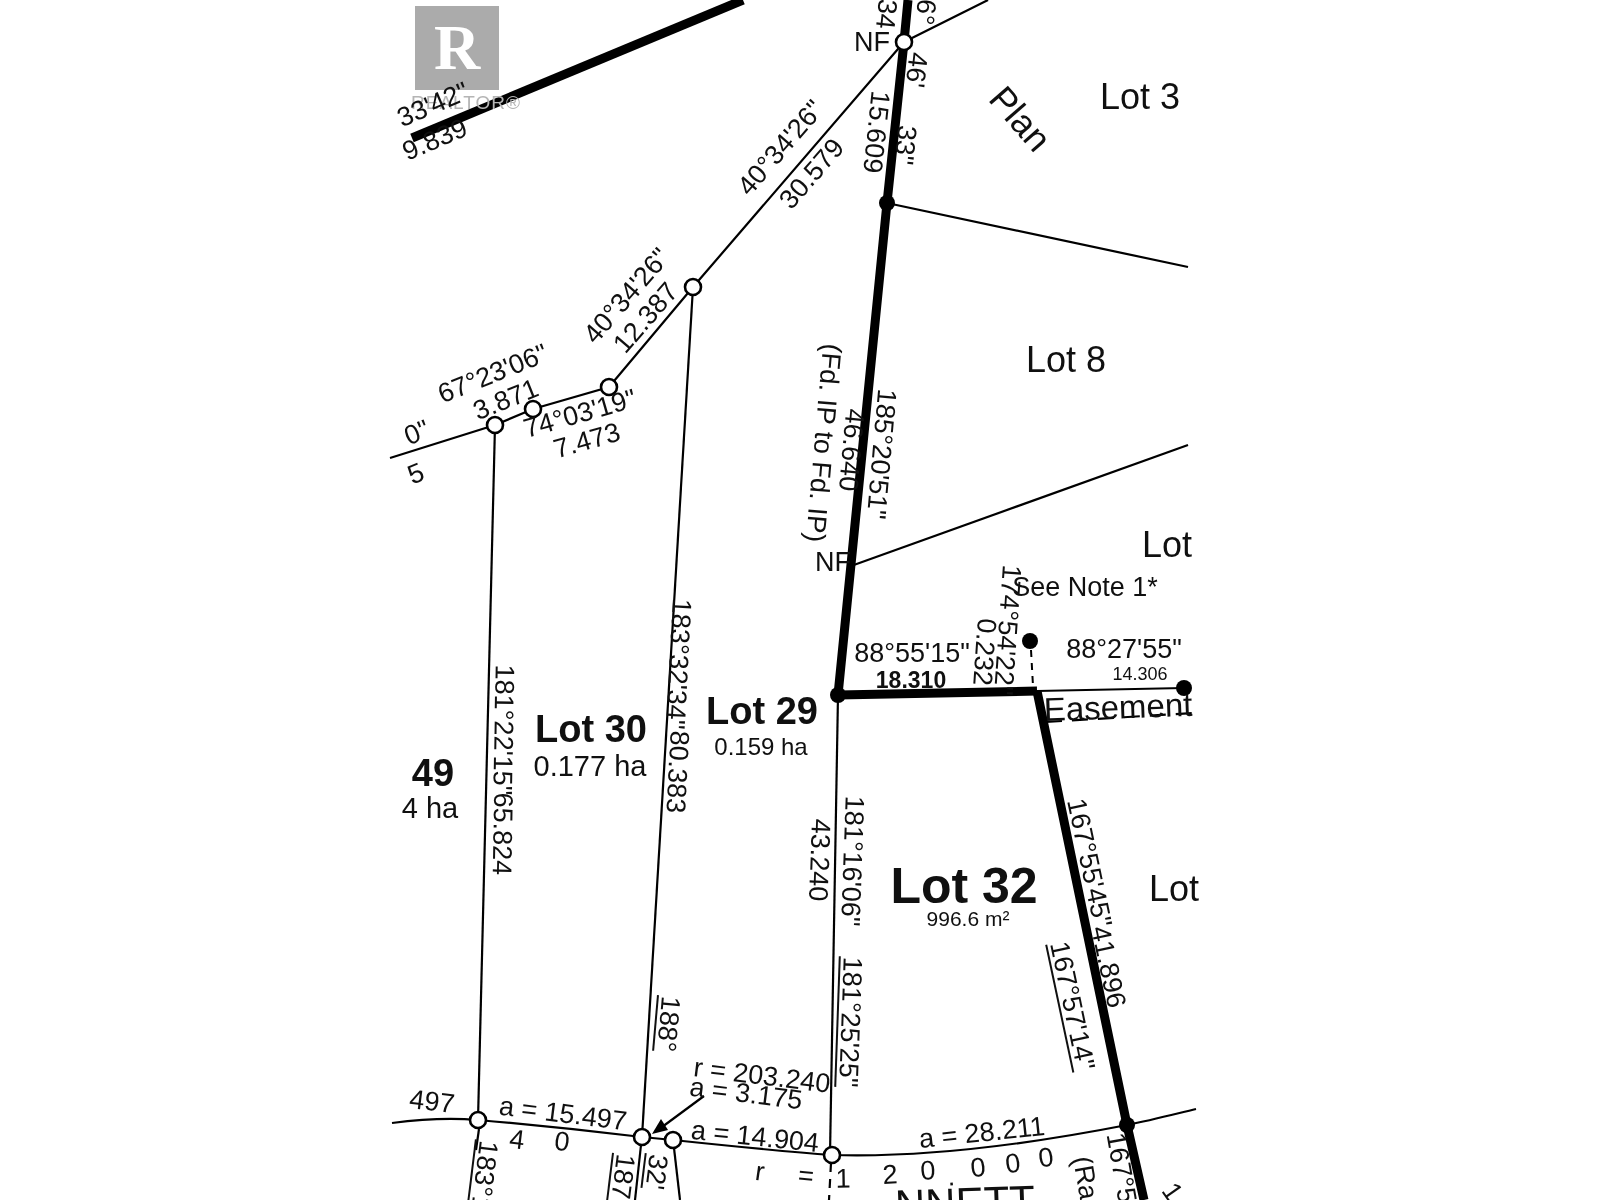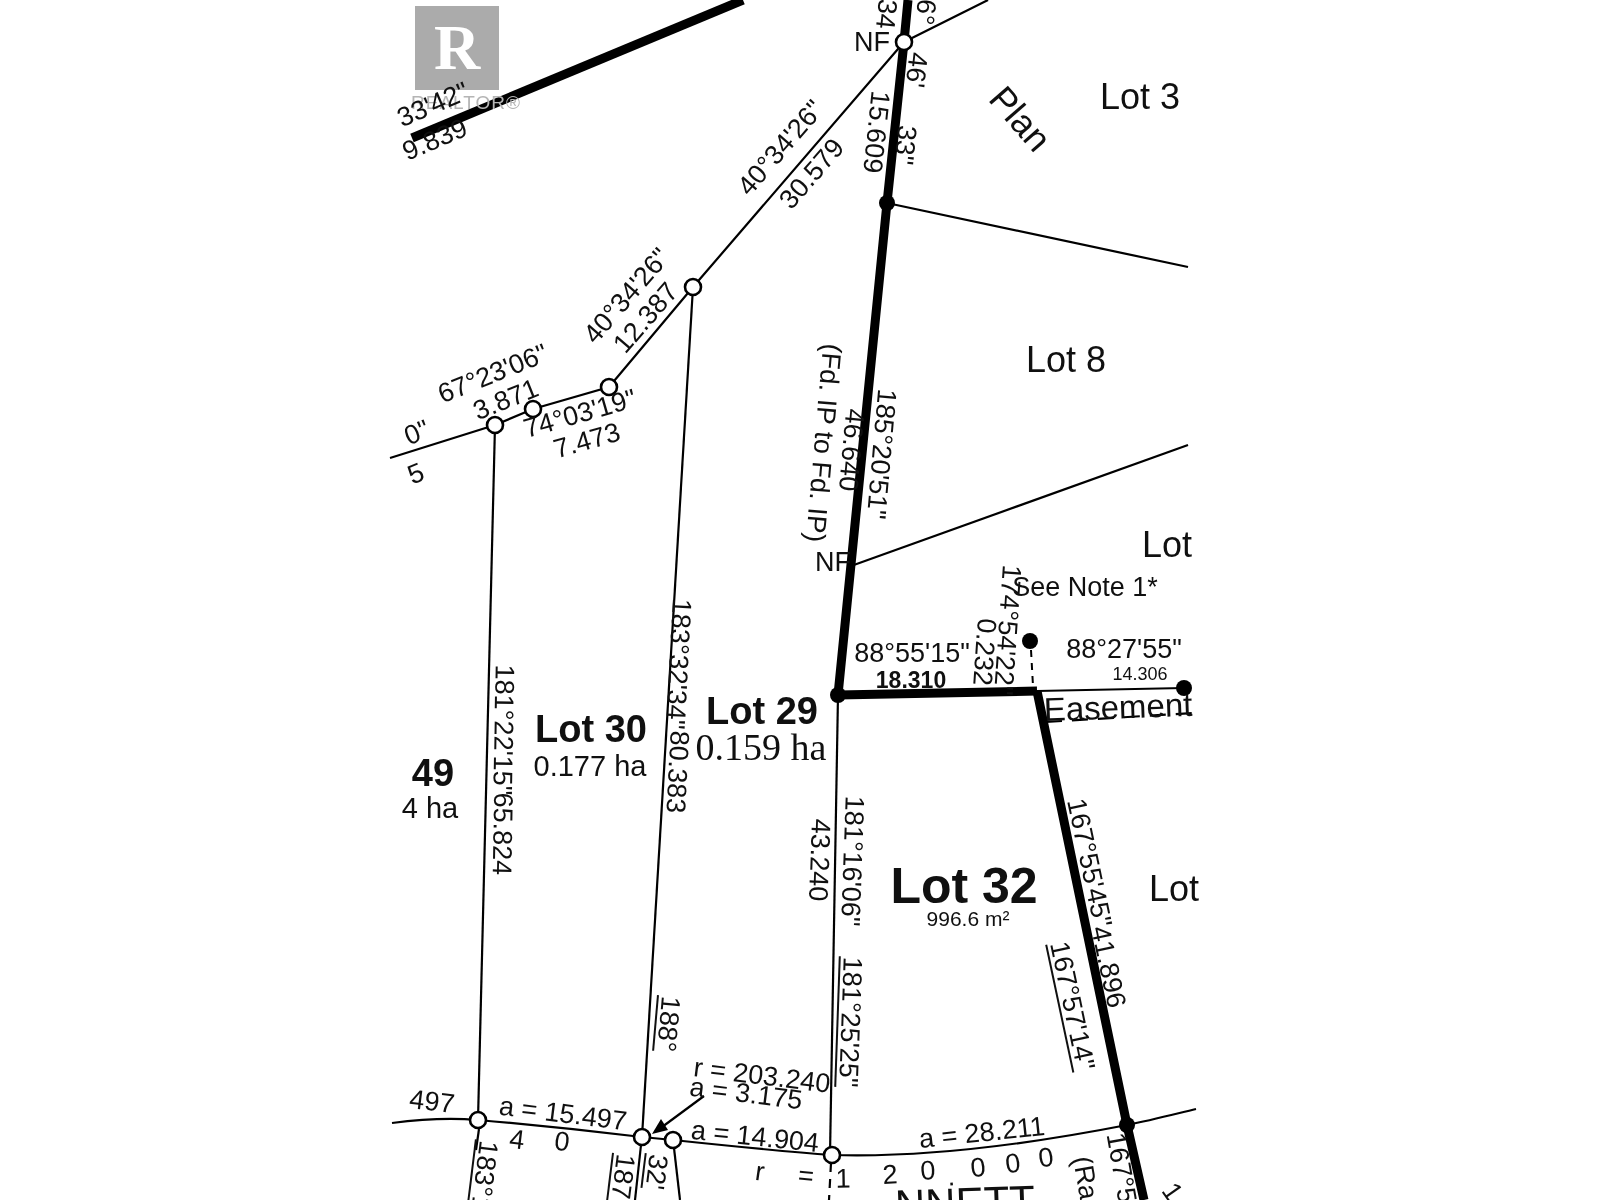--- a/index.html
+++ b/index.html
@@ -117,21 +117,21 @@
       <div class="lbl" style="left: 1124px; top: 649px; font-size: 27px; font-weight: normal; transform: translate(-50%, -50%) rotate(0deg);">88°27'55"</div>
       <div class="lbl" style="left: 1124px; top: 674px; font-size: 18px; font-weight: normal; transform: translate(-50%, -50%) rotate(0deg); margin-left: 16px;">14.306</div>
       <div class="lbl" style="left: 1118px; top: 707px; font-size: 33px; font-weight: normal; transform: translate(-50%, -50%) rotate(-2deg);">Easement</div>
       <div class="lbl" style="left: 503px; top: 730px; font-size: 27px; font-weight: normal; transform: translate(-50%, -50%) rotate(91deg);">181°22'15"</div>
       <div class="lbl" style="left: 502px; top: 834px; font-size: 27px; font-weight: normal; transform: translate(-50%, -50%) rotate(91deg);">65.824</div>
       <div class="lbl" style="left: 678px; top: 664px; font-size: 27px; font-weight: normal; transform: translate(-50%, -50%) rotate(93deg);">183°32'34"</div>
       <div class="lbl" style="left: 677px; top: 772px; font-size: 27px; font-weight: normal; transform: translate(-50%, -50%) rotate(93deg);">80.383</div>
       <div class="lbl" style="left: 591px; top: 729px; font-size: 38px; font-weight: bold; transform: translate(-50%, -50%) rotate(0deg);">Lot 30</div>
       <div class="lbl" style="left: 590px; top: 766px; font-size: 29px; font-weight: normal; transform: translate(-50%, -50%) rotate(0deg);">0.177 ha</div>
       <div class="lbl" style="left: 762px; top: 711px; font-size: 38px; font-weight: bold; transform: translate(-50%, -50%) rotate(0deg);">Lot 29</div>
-      <div class="lbl" style="left: 761px; top: 747px; font-size: 38px; font-weight: normal; transform: translate(-50%, -50%) rotate(0deg); font-family: Liberation Serif, serif;">0.159 ha</div>
+      <div class="lbl" style="left: 761px; top: 747px; font-size: 24px; font-weight: normal; transform: translate(-50%, -50%) rotate(0deg);">0.159 ha</div>
       <div class="lbl" style="left: 433px; top: 773px; font-size: 38px; font-weight: bold; transform: translate(-50%, -50%) rotate(0deg);">49</div>
       <div class="lbl" style="left: 430px; top: 808px; font-size: 29px; font-weight: normal; transform: translate(-50%, -50%) rotate(0deg);">4 ha</div>
       <div class="lbl" style="left: 819px; top: 860px; font-size: 27px; font-weight: normal; transform: translate(-50%, -50%) rotate(92deg);">43.240</div>
       <div class="lbl" style="left: 852px; top: 861px; font-size: 27px; font-weight: normal; transform: translate(-50%, -50%) rotate(92deg);">181°16'06"</div>
       <div class="lbl" style="left: 964px; top: 886px; font-size: 50px; font-weight: bold; transform: translate(-50%, -50%) rotate(0deg);">Lot 32</div>
       <div class="lbl" style="left: 968px; top: 918px; font-size: 21px; font-weight: normal; transform: translate(-50%, -50%) rotate(0deg);">996.6 m²</div>
       <div class="lbl" style="left: 1174px; top: 889px; font-size: 36px; font-weight: normal; transform: translate(-50%, -50%) rotate(0deg);">Lot</div>
       <div class="lbl" style="left: 1089px; top: 863px; font-size: 27px; font-weight: normal; transform: translate(-50%, -50%) rotate(78deg);">167°55'45"</div>
       <div class="lbl" style="left: 1108px; top: 967px; font-size: 27px; font-weight: normal; transform: translate(-50%, -50%) rotate(78deg);">41.896</div>
       <div class="lbl u" style="left: 1072px; top: 1006px; font-size: 27px; font-weight: normal; transform: translate(-50%, -50%) rotate(78deg);">167°57'14"</div>

